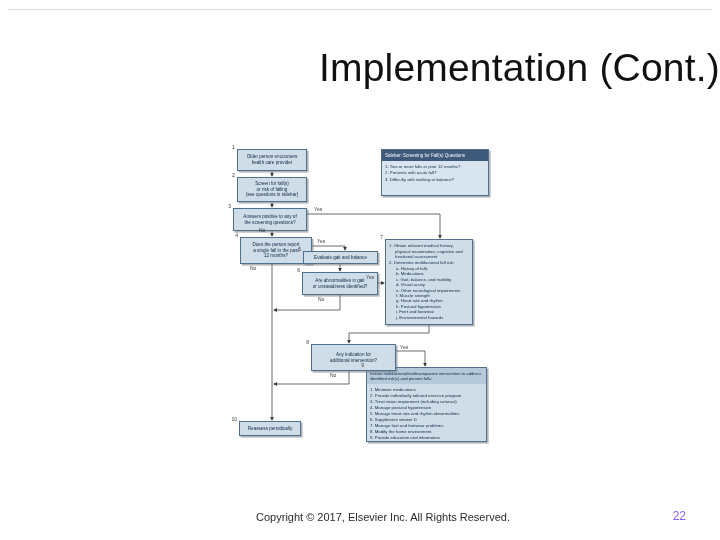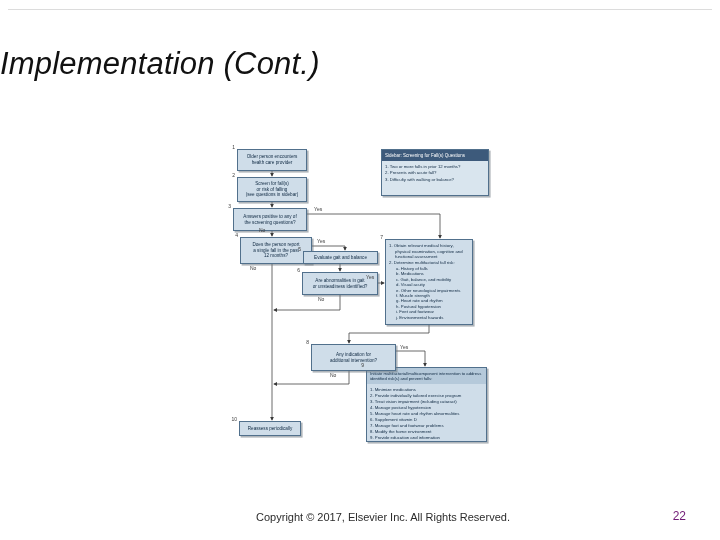--- a/index.html
+++ b/index.html
@@ -2,28 +2,28 @@
 <html><head>
 <meta charset="utf-8">
 <style>
   html,body{margin:0;padding:0;background:#ffffff;}
   .slide{
     position:relative;width:720px;height:540px;background:#ffffff;overflow:hidden;
     font-family:"Liberation Sans", sans-serif;
   }
   .top-rule{position:absolute;top:9px;left:8px;right:8px;height:1px;background:#dcdcdc;}
   .slide-title{
-    position:absolute;top:46px;left:0;width:100%;text-align:left;
-    font-size:31px;color:#111111;letter-spacing:0.2px;font-style:italic;
+    position:absolute;top:46px;left:0;width:100%;text-align:right;
+    font-size:39px;color:#111111;letter-spacing:0.2px;
   }
   .footer{
     position:absolute;top:511px;left:0;width:100%;text-align:center;
     font-size:11px;color:#2b2b2b;padding-left:23px;
   }
-  .page-number{position:absolute;top:509px;right:34px;font-size:12px;color:#701a75;}
+  .page-number{position:absolute;top:509px;right:34px;font-size:12px;color:#8b5cf6;}
   .flowchart{position:absolute;left:0;top:0;width:720px;height:540px;}
   .connectors{position:absolute;left:0;top:0;pointer-events:none;}
   .flow-box{
     position:absolute;box-sizing:border-box;
     background:#cfdde9;border:0.7px solid #51708c;
     box-shadow:1.6px 1.6px 0 rgba(110,120,130,0.55);
     display:flex;align-items:center;justify-content:center;
     text-align:center;white-space:pre-line;
     font-size:4.6px;line-height:1.22;color:#102a43;overflow:hidden;padding:1px;
   }

